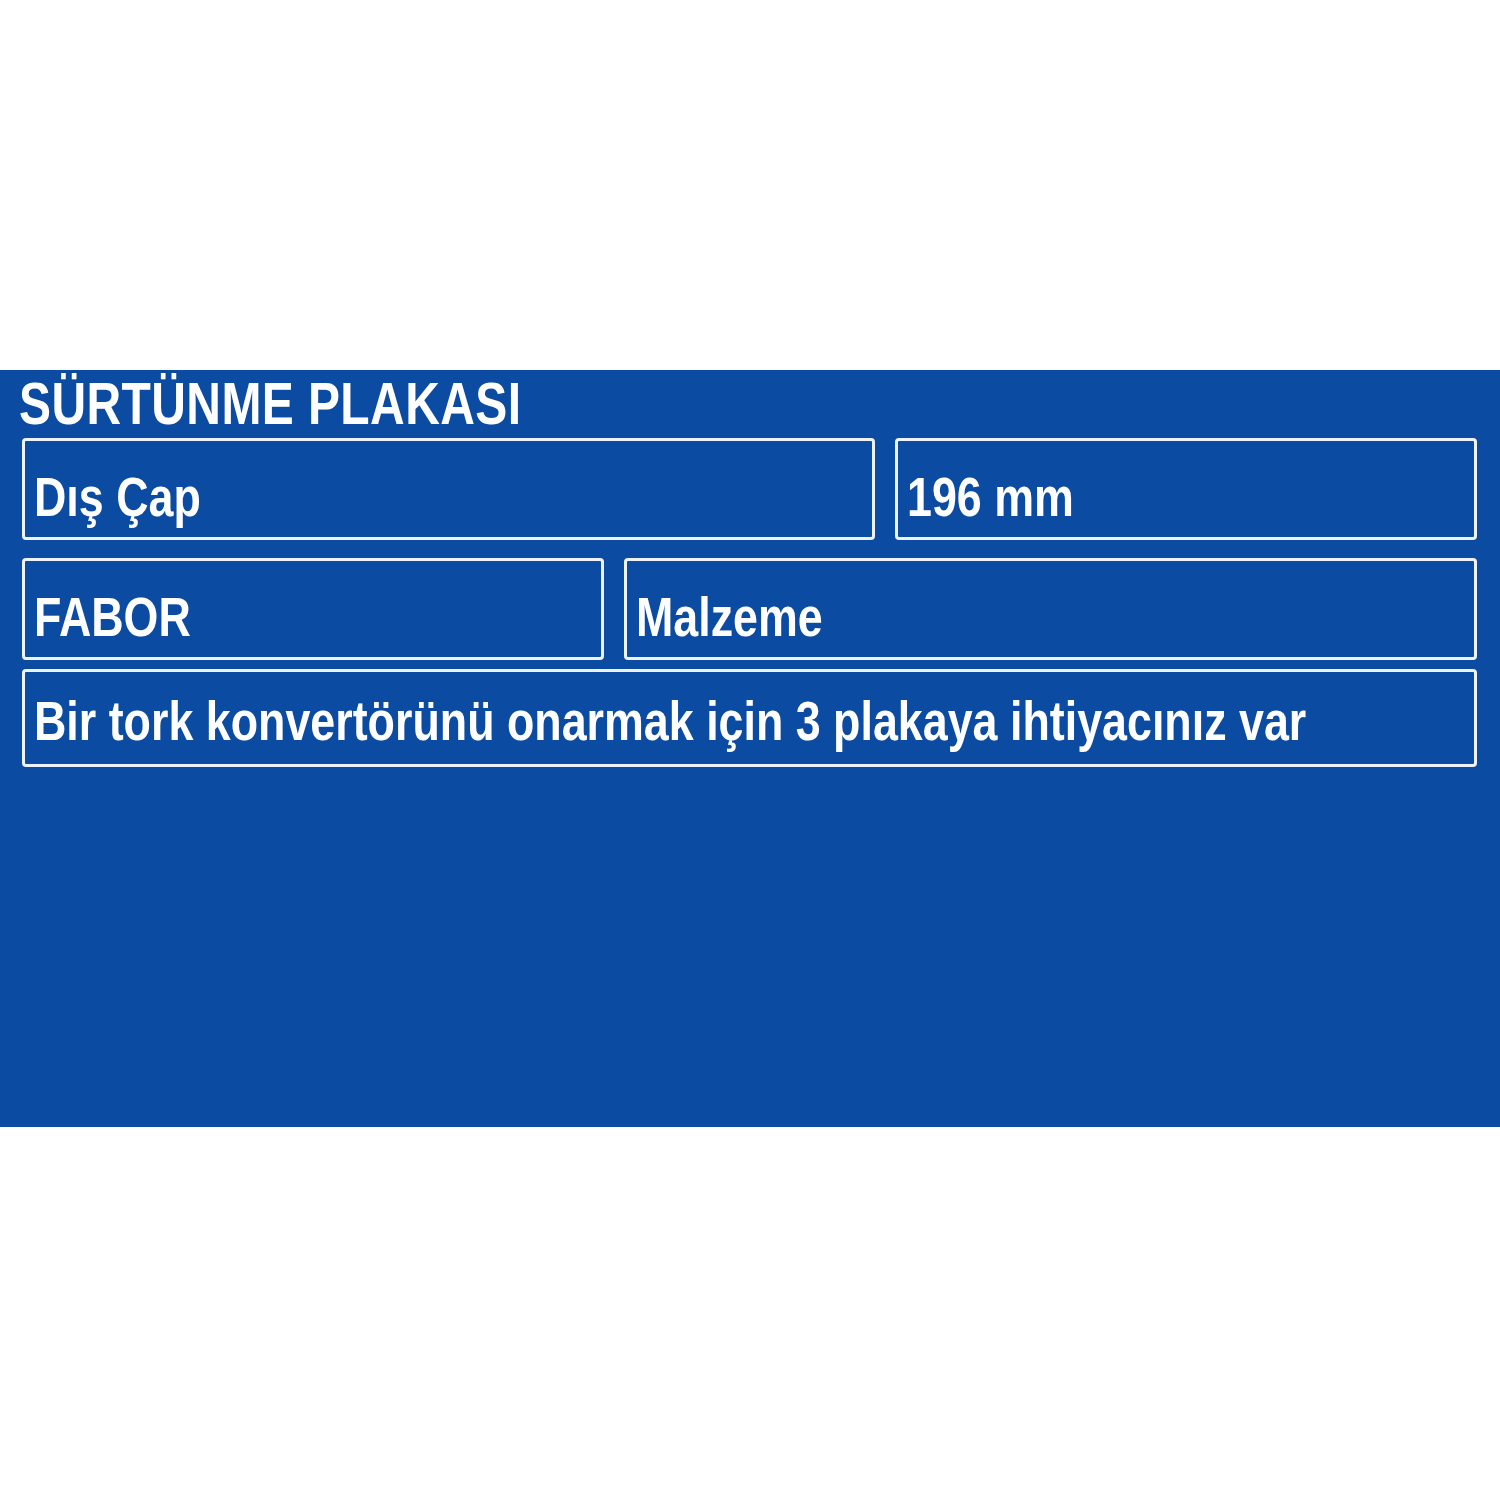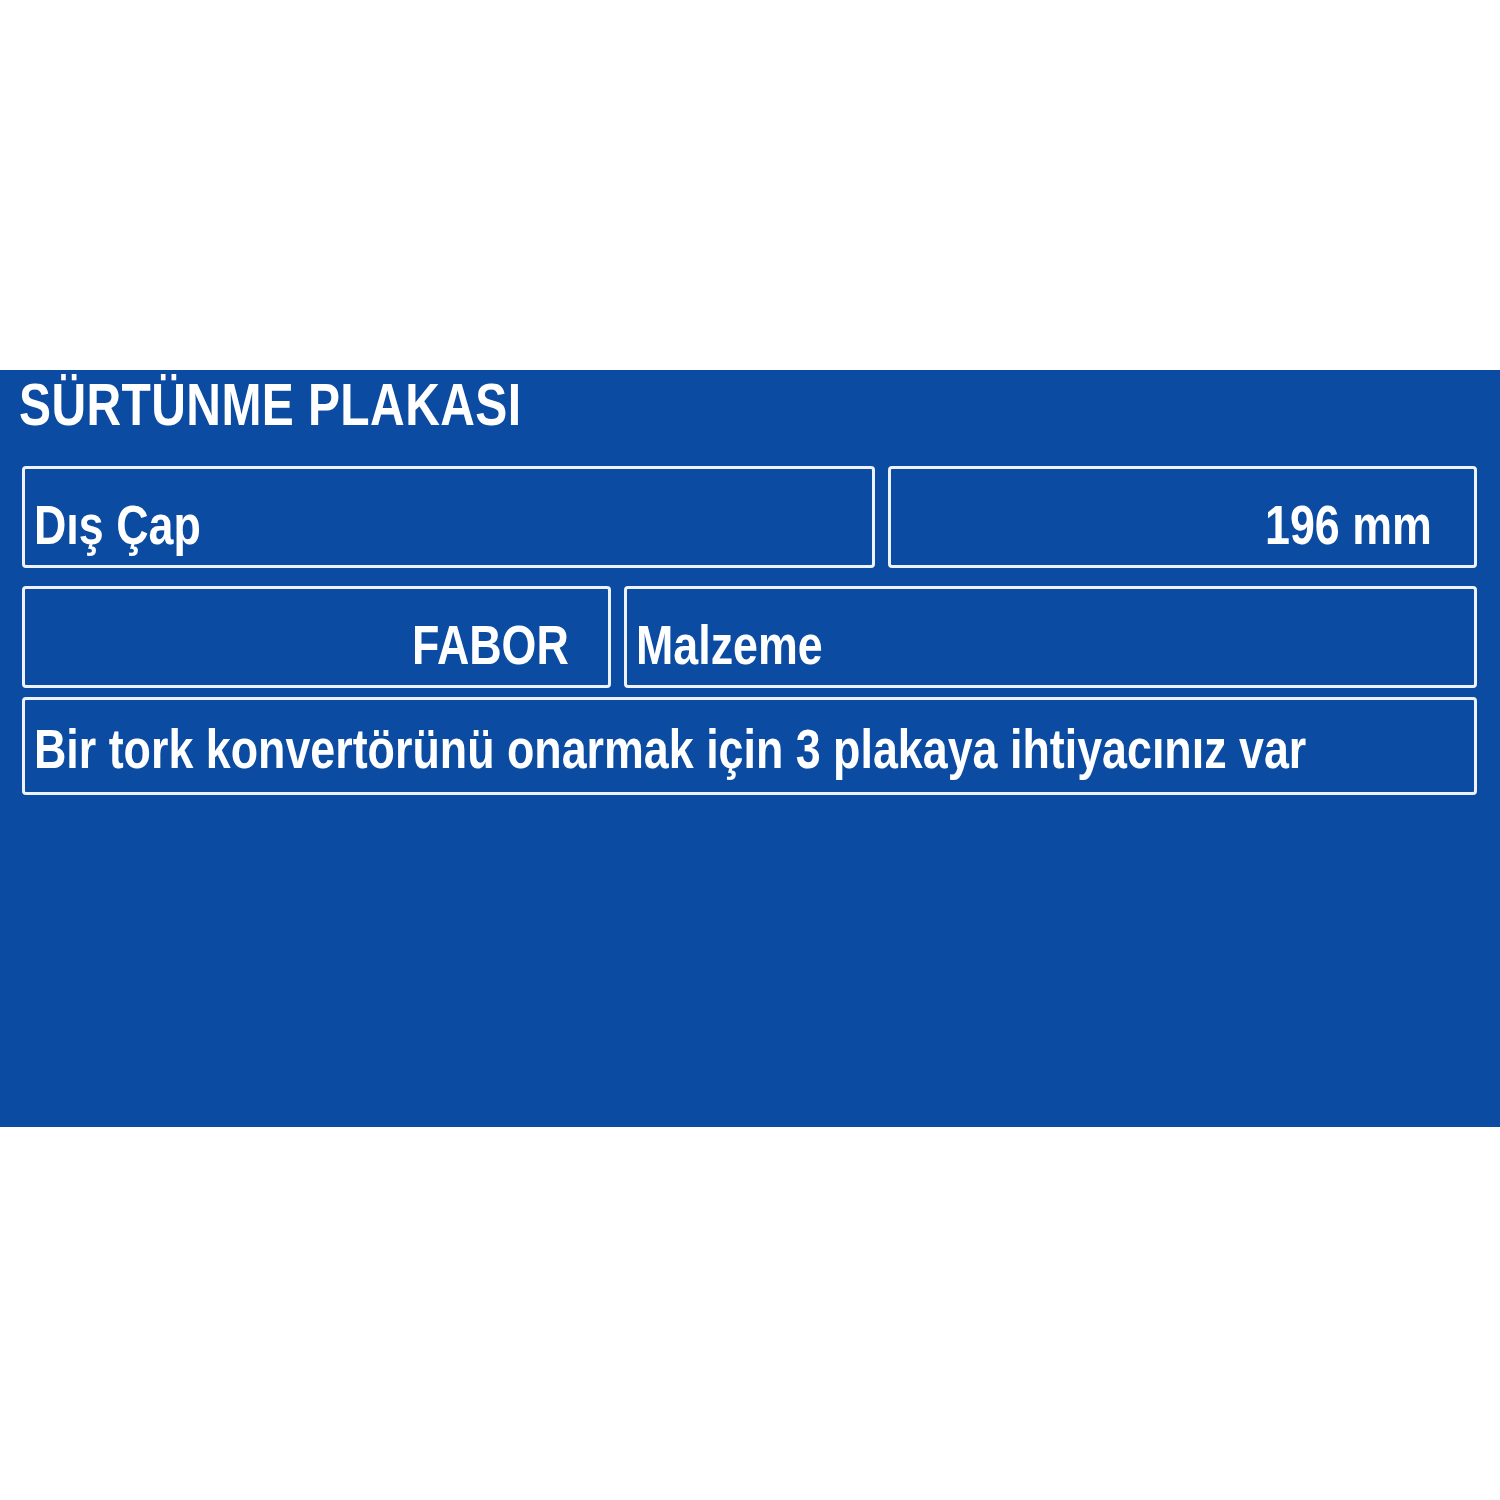--- a/index.html
+++ b/index.html
@@ -11,40 +11,40 @@
     overflow:hidden;
   }
   .panel{
     position:absolute;
     left:0; top:370px;
     width:1500px; height:757px;
     background:#0b4ba1;
     box-sizing:border-box;
   }
   .panel-title{
-    height:96px;
+    height:68px;
     display:flex;
-    align-items:flex-start;
+    align-items:flex-end;
     padding-left:19px;
   }
   .panel-title .txt{
     color:#ffffff;
     font-size:60px;
     font-weight:700;
     transform:scaleX(0.80);
     transform-origin:0 50%;
     white-space:nowrap;
     letter-spacing:0.5px;
   }
   .rows{
     margin:0 23px 0 22px;
   }
   .row{
     display:flex;
-    gap:13px;
+    gap:20px;
     margin-bottom:9px;
   }
   .cell{
     box-sizing:border-box;
     height:102px;
     border:3px solid #eef3fb;
     border-radius:4px;
     background:#0b4ba1;
     display:flex;
     align-items:center;
@@ -53,21 +53,21 @@
   }
   .cell .txt{
     color:#ffffff;
     font-size:56px;
     font-weight:700;
     transform:scaleX(0.80);
     transform-origin:0 50%;
     white-space:nowrap;
   }
   .cell.label{ width:853px; flex:0 0 853px; }
-  .cell.value{ flex:1;justify-content:flex-end; }
+  .cell.value{ flex:1; }
   .row.footer-row{ margin-bottom:0; }
   .row.footer-row .cell{
     width:100%;
     height:98px;
     padding-top:4px;
   }
 </style>
 </head>
 <body>
 

